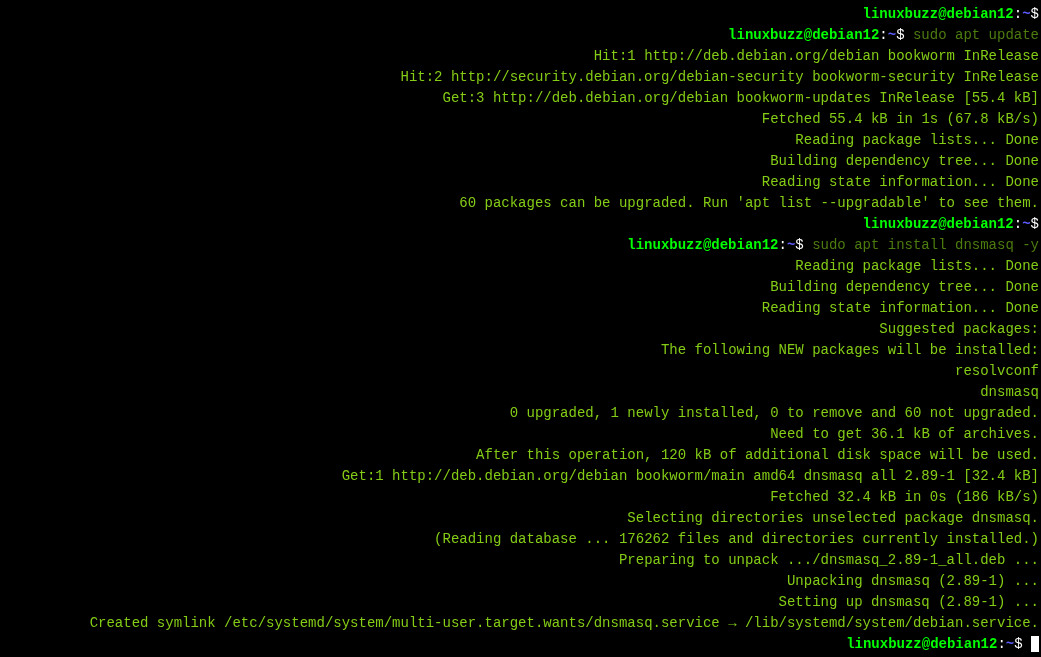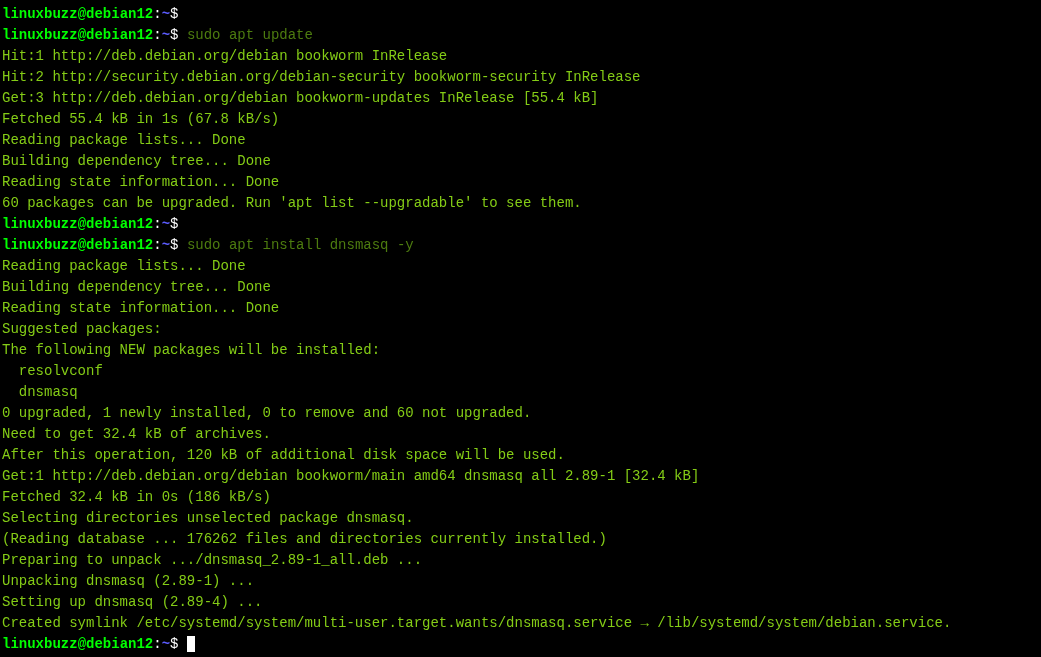--- a/index.html
+++ b/index.html
@@ -13,20 +13,21 @@
       font-size: 14px;
       line-height: 21px;
       color: #ffffff;
       padding: 4px 2px;
       width: 1041px;
       height: 657px;
       overflow: hidden;
     }
     .line {
       white-space: pre;
+      text-align: right;
     }
     .user {
       color: #00ff00;
       font-weight: bold;
     }
     .host {
       color: #00ff00;
       font-weight: bold;
     }
     .colon {
@@ -71,24 +72,24 @@
   <div class="line"><span class="user">linuxbuzz</span><span class="user">@</span><span class="host">debian12</span><span class="colon">:</span><span class="path">~</span><span class="dollar">$</span></div>
   <div class="line"><span class="user">linuxbuzz</span><span class="user">@</span><span class="host">debian12</span><span class="colon">:</span><span class="path">~</span><span class="dollar">$</span> <span class="cmd">sudo apt install dnsmasq -y</span></div>
   <div class="line output">Reading package lists... Done</div>
   <div class="line output">Building dependency tree... Done</div>
   <div class="line output">Reading state information... Done</div>
   <div class="line output">Suggested packages:</div>
   <div class="line output">The following NEW packages will be installed:</div>
   <div class="line output">  resolvconf</div>
   <div class="line output">  dnsmasq</div>
   <div class="line output">0 upgraded, 1 newly installed, 0 to remove and 60 not upgraded.</div>
-  <div class="line output">Need to get 32.4 kB of archives.</div>
+  <div class="line output">Need to get 36.1 kB of archives.</div>
   <div class="line output">After this operation, 120 kB of additional disk space will be used.</div>
   <div class="line output">Get:1 http://deb.debian.org/debian bookworm/main amd64 dnsmasq all 2.89-1 [32.4 kB]</div>
   <div class="line output">Fetched 32.4 kB in 0s (186 kB/s)</div>
   <div class="line output">Selecting directories unselected package dnsmasq.</div>
   <div class="line output">(Reading database ... 176262 files and directories currently installed.)</div>
   <div class="line output">Preparing to unpack .../dnsmasq_2.89-1_all.deb ...</div>
   <div class="line output">Unpacking dnsmasq (2.89-1) ...</div>
-  <div class="line output">Setting up dnsmasq (2.89-4) ...</div>
+  <div class="line output">Setting up dnsmasq (2.89-1) ...</div>
   <div class="line output">Created symlink /etc/systemd/system/multi-user.target.wants/dnsmasq.service → /lib/systemd/system/debian.service.</div>
   <div class="line"><span class="user">linuxbuzz</span><span class="user">@</span><span class="host">debian12</span><span class="colon">:</span><span class="path">~</span><span class="dollar">$</span> <span class="cursor"></span></div>
 </div>
 
 </body></html>

